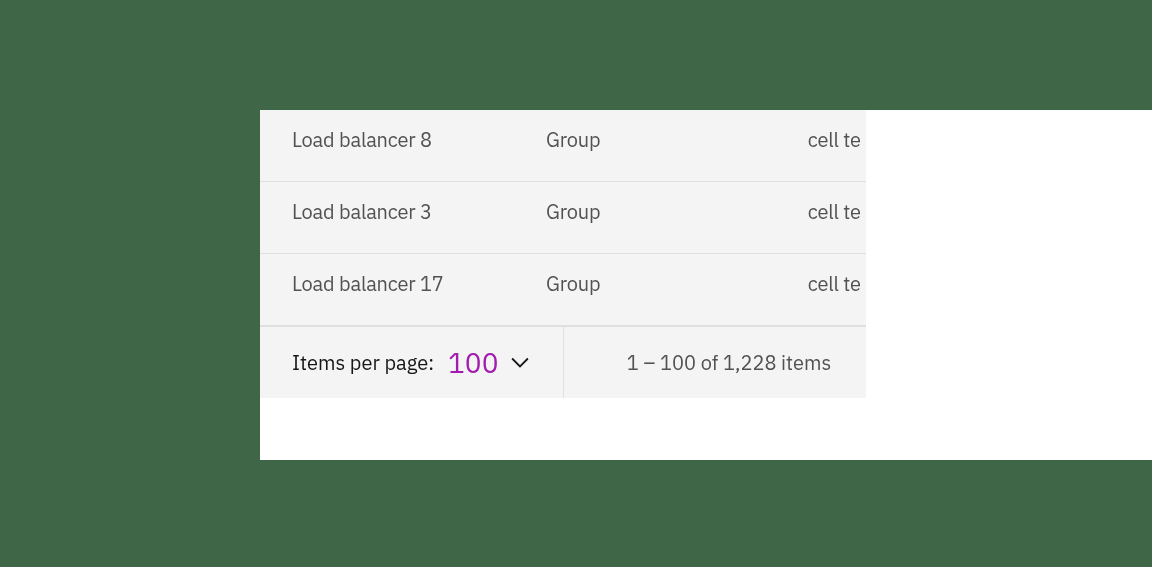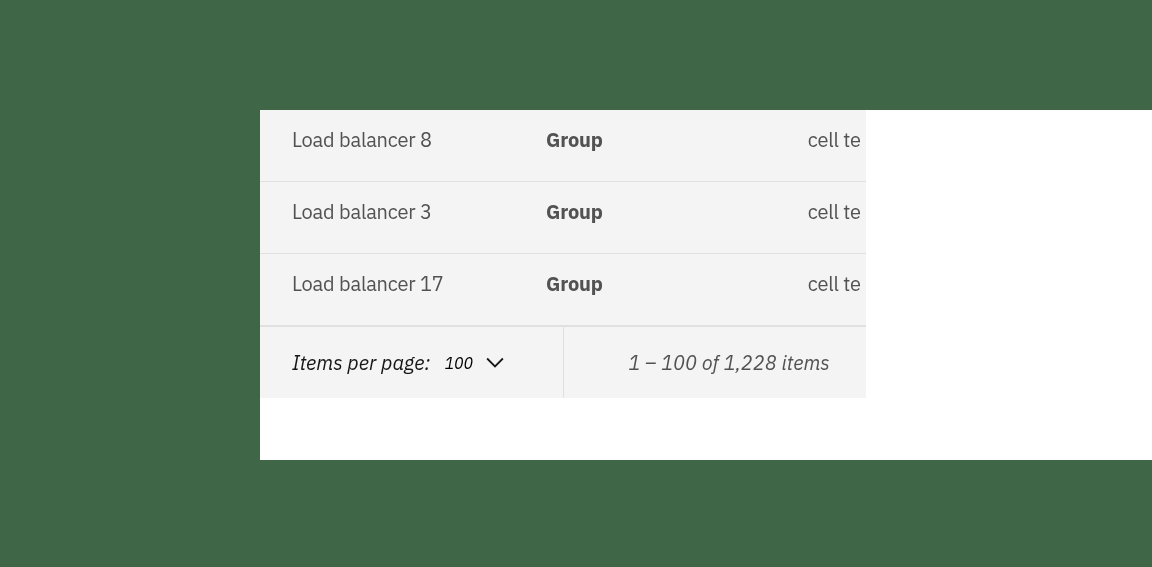--- a/index.html
+++ b/index.html
@@ -62,46 +62,45 @@
       padding: 0 0 12px 32px;
     }
     .row:last-of-type { border-bottom: 1px solid #e0e0e0; }
 
     .cell {
       font-size: 20px;
       color: #525252;
       letter-spacing: -0.2px;
     }
     .cell.name { width: 262px; }
-    .cell.group { width: 270px; font-weight: bold; }
+    .cell.group { width: 270px; }
     .cell.extra { width: 60px; white-space: nowrap; overflow: hidden; }
 
     
     .pagination {
       display: flex;
       height: 72px;
       background: #f4f4f4;
       border-top: 1px solid #e0e0e0;
-      font-style: italic;
     }
     .pg-left {
       display: flex;
       align-items: center;
       padding-left: 32px;
       width: 304px;
       border-right: 1px solid #e0e0e0;
     }
     .pg-label {
       font-size: 20px;
       color: #161616;
       margin-right: 14px;
     }
     .pg-value {
-      font-size: 16px;
-      color: #000000;
+      font-size: 28px;
+      color: #a21caf;
       margin-right: 12px;
     }
     .chevron {
       width: 20px;
       height: 20px;
       display: inline-flex;
       align-items: center;
       justify-content: center;
       color: #161616;
     }

